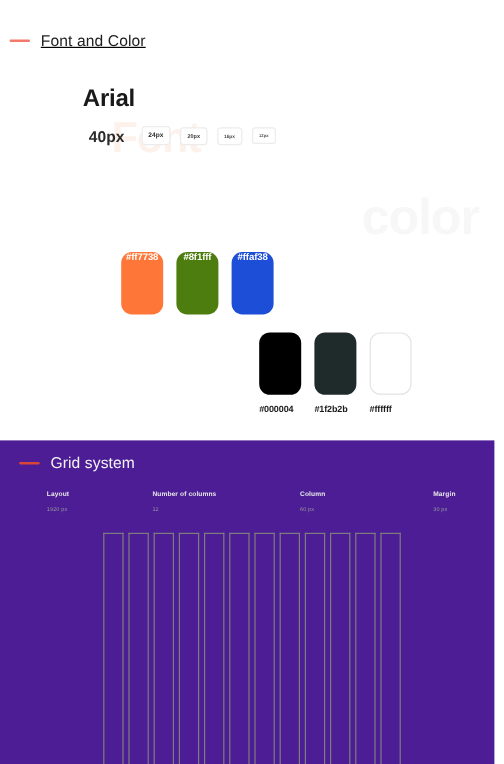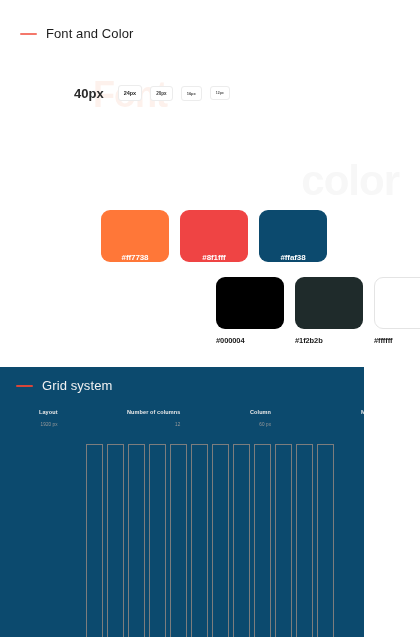--- a/index.html
+++ b/index.html
@@ -47,22 +47,23 @@
     position: absolute;
     left: 0;
     top: 0;
     width: 420px;
     height: 367px;
     background: #ffffff;
     overflow: hidden;
   }
   .light-panel .section-head {
     position: absolute;
-    left: 20px;
+    left: 8px;
     top: 26px;
+    text-decoration: underline;
   }
 
   
   .font-block {
     position: absolute;
     left: 69px;
     top: 72px;
   }
   .font-name {
     font-size: 20px;
@@ -169,25 +170,25 @@
   }
   .swatch-row.primary {
     left: 101px;
     top: 50px;
   }
   .swatch-row.neutral {
     left: 216px;
     top: 117px;
   }
   .swatch {
-    width: 68px;
+    width: 35px;
     height: 52px;
     border-radius: 9px;
     display: flex;
-    align-items: flex-end;
+    align-items: flex-start;
     justify-content: center;
     box-sizing: border-box;
   }
   .swatch-label-in {
     font-size: 8px;
     font-weight: bold;
     color: #ffffff;
     letter-spacing: -.1px;
   }
   .neutral-item {
@@ -204,25 +205,24 @@
     font-weight: bold;
     color: #1b1b1b;
     letter-spacing: -.1px;
   }
 
   
   .dark-panel {
     position: absolute;
     left: 0;
     top: 367px;
-    width: 364px;
+    width: 412px;
     height: 270px;
-    background: #0c4a6e;
+    background: #4c1d95;
     overflow: hidden;
-    text-align: right;
   }
   .dark-panel .section-head {
     position: absolute;
     left: 16px;
     top: 11px;
   }
 
   .spec-row {
     position: absolute;
     left: 0;
@@ -277,44 +277,45 @@
 <body>
 
 <section class="light-panel">
 
   <div class="section-head">
     <span class="head-dash"></span>
     <span class="head-title">Font and Color</span>
   </div>
 
   <div class="font-block">
+    <div class="font-name">Arial</div>
 
     <div class="size-row">
       <span class="font-watermark">Font</span>
 
       <span class="size-chip s0">40px</span>
       <span class="size-chip s1">24px</span>
       <span class="size-chip s2">20px</span>
       <span class="size-chip s3">16px</span>
       <span class="size-chip s4">12px</span>
     </div>
   </div>
 
   <div class="color-block">
 
     <span class="color-watermark">color</span>
 
     <div class="swatch-row primary">
       <div class="swatch" style="background:#ff7738">
         <span class="swatch-label-in">#ff7738</span>
       </div>
-      <div class="swatch" style="background:#ef4444">
+      <div class="swatch" style="background:#4d7c0f">
         <span class="swatch-label-in">#8f1fff</span>
       </div>
-      <div class="swatch" style="background:#0c4a6e">
+      <div class="swatch" style="background:#1d4ed8">
         <span class="swatch-label-in">#ffaf38</span>
       </div>
     </div>
 
     <div class="swatch-row neutral">
       <div class="neutral-item">
         <div class="swatch" style="background:#000000"></div>
         <span class="swatch-label-out">#000004</span>
       </div>
       <div class="neutral-item">

